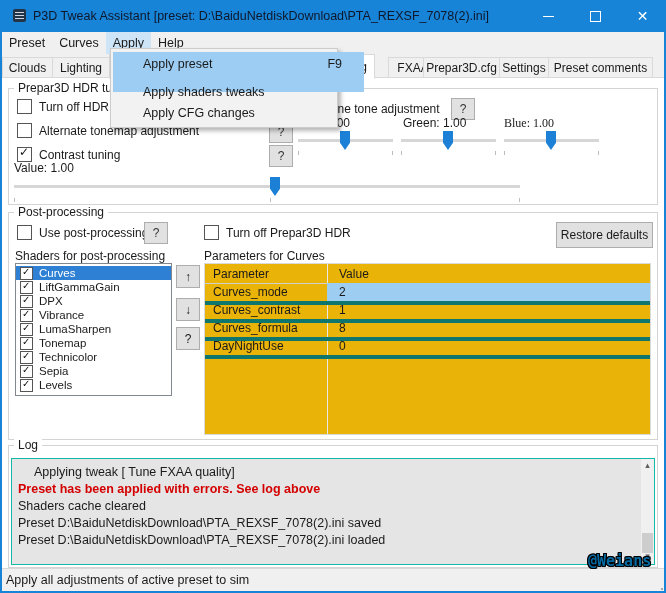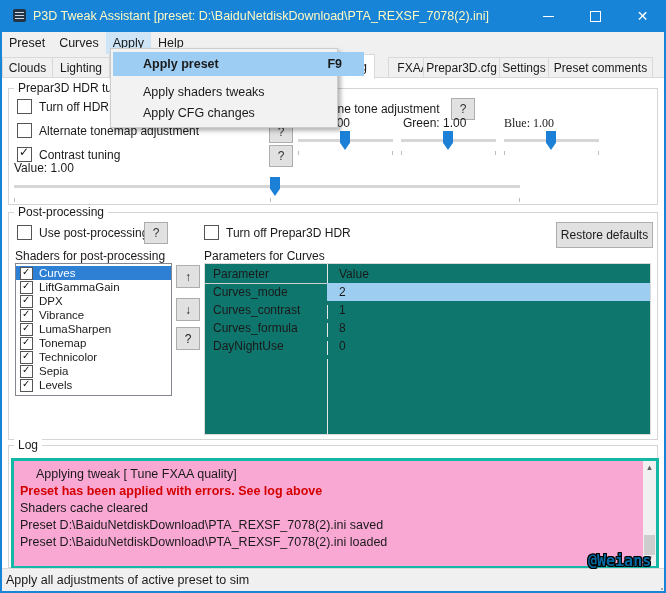--- a/index.html
+++ b/index.html
@@ -4,21 +4,21 @@
 <style>
   html,body{margin:0;padding:0;}
   .win{position:relative;width:666px;height:593px;background:#fff;overflow:hidden;
        font-family:"Liberation Sans","DejaVu Sans",sans-serif;font-size:12px;color:#1a1a1a;
        -webkit-font-smoothing:antialiased;}
   
   .titlebar{position:absolute;left:0;top:0;width:666px;height:32px;background:#1784d8;}
   .tb-icon{position:absolute;left:13px;top:9px;width:13px;height:13px;background:#233447;border-radius:2px;}
   .tb-icon::after{content:"";position:absolute;left:2px;top:3px;width:9px;height:1px;background:#cfd8e2;
        box-shadow:0 3px 0 #cfd8e2,0 6px 0 #cfd8e2;}
-  .tb-title{position:absolute;left:33px;top:0;height:32px;line-height:32px;color:#fef9c3;font-size:12.5px;white-space:nowrap;}
+  .tb-title{position:absolute;left:33px;top:0;height:32px;line-height:32px;color:#0f172a;font-size:12.5px;white-space:nowrap;}
   .tb-btn{position:absolute;top:0;width:47px;height:32px;color:#fff;display:flex;align-items:center;justify-content:center;}
   .tb-min{left:525px;}.tb-max{left:572px;}.tb-close{left:619px;font-size:14px;}
   .minbar{width:11px;height:1px;background:#fff;}
   .maxbox{width:9px;height:9px;border:1px solid #fff;}
   
   .menubar{position:absolute;left:0;top:32px;width:666px;height:22px;background:#f0f0f0;display:flex;padding-left:2px;}
   .mb-item{height:22px;line-height:22px;padding:0 7px;font-size:12.5px;}
   .mb-item.active{background:#cde5f7;}
   
   .tabbar{position:absolute;left:0;top:54px;width:666px;height:24px;background:#f0f0f0;}
@@ -43,44 +43,44 @@
   .slider .thumb{position:absolute;top:0;width:10px;height:19px;background:#1b80d6;
        clip-path:polygon(0 0,100% 0,100% 62%,50% 100%,0 62%);}
   .tick{position:absolute;width:1px;height:4px;background:#bdbdbd;}
   
   .listbox{position:absolute;border:1px solid #828790;background:#fff;padding-top:2px;overflow:hidden;}
   .lirow{height:14px;display:flex;align-items:center;gap:6px;padding-left:4px;font-size:11.5px;white-space:nowrap;}
   .lirow .cbox{width:11px;height:11px;}
   .lirow .cbox .check{font-size:10px;top:-2px;left:1px;}
   .lirow.selected{background:#2e80d4;color:#fff;}
   
-  .ptable{position:absolute;border:1px solid #dadada;background:#0f766e;}
+  .ptable{position:absolute;border:1px solid #dadada;background:#eab308;}
   .ptable .vline{position:absolute;top:0;bottom:0;width:1px;background:#e6e6e6;}
   .trow{position:absolute;left:0;width:100%;height:18px;border-bottom:4px solid #0f766e;display:flex;align-items:center;}
   .trow.head{height:19px;border-bottom:1px solid #d0d0d0;}
   .tcell-p{padding-left:8px;width:114px;flex:0 0 auto;}
   .tcell-v{padding-left:12px;flex:1;height:100%;display:flex;align-items:center;}
   .tcell-v.sel{background:#9ecdf2;}
   
-  .logbox{position:absolute;border:3px solid #14b8a6;background:#f9a8d4;overflow:hidden;}
+  .logbox{position:absolute;border:1px solid #14b8a6;background:#e5e5e5;overflow:hidden;}
   .logline{position:absolute;white-space:nowrap;font-size:12.5px;}
   .logline.error{color:#d40000;font-weight:bold;}
   .scroll{position:absolute;right:0;top:0;width:13px;height:100%;background:#f0f0f0;}
   .scroll .arr{position:absolute;left:0;width:13px;height:12px;color:#606060;font-size:9px;line-height:10px;text-align:center;}
   .scroll .thumbv{position:absolute;left:1px;width:11px;background:#cdcdcd;}
   
   .statusbar{position:absolute;left:0;top:568px;width:666px;height:25px;background:#f0f0f0;border-top:1px solid #d9d9d9;}
   .status-text{position:absolute;left:6px;top:4px;font-size:12.5px;}
   .grip{position:absolute;right:3px;bottom:4px;width:2px;height:2px;background:#a6a6a6;
         box-shadow:-4px 4px 0 #a6a6a6,0 4px 0 #a6a6a6,-8px 8px 0 #a6a6a6,-4px 8px 0 #a6a6a6,0 8px 0 #a6a6a6;}
   
   .popup{position:absolute;left:110px;top:48px;width:226px;height:78px;background:#f2f2f2;
          border:1px solid #cccccc;box-shadow:3px 3px 4px rgba(0,0,0,.28);z-index:50;}
   .mi{position:absolute;left:2px;width:221px;height:22px;line-height:22px;padding-left:30px;font-size:12.5px;}
-  .mi.hl{background:#9dcdf2;height:24px;line-height:24px;font-weight:bold;}
+  .mi.hl{background:#9dcdf2;height:40px;line-height:24px;}
   .mi .shortcut{position:absolute;right:22px;top:0;}
   
   .edge{position:absolute;background:#1784d8;z-index:60;}
   
   .watermark{position:absolute;left:588px;top:552px;z-index:70;
       font-family:"DejaVu Sans Mono",monospace;font-weight:bold;font-size:15px;letter-spacing:0px;color:#0369a1;
       text-shadow:1px 0 #000,-1px 0 #000,0 1px #000,0 -1px #000,1px 1px #000,-1px -1px #000,1px -1px #000,-1px 1px #000;}
 </style>
 </head>
 <body>

